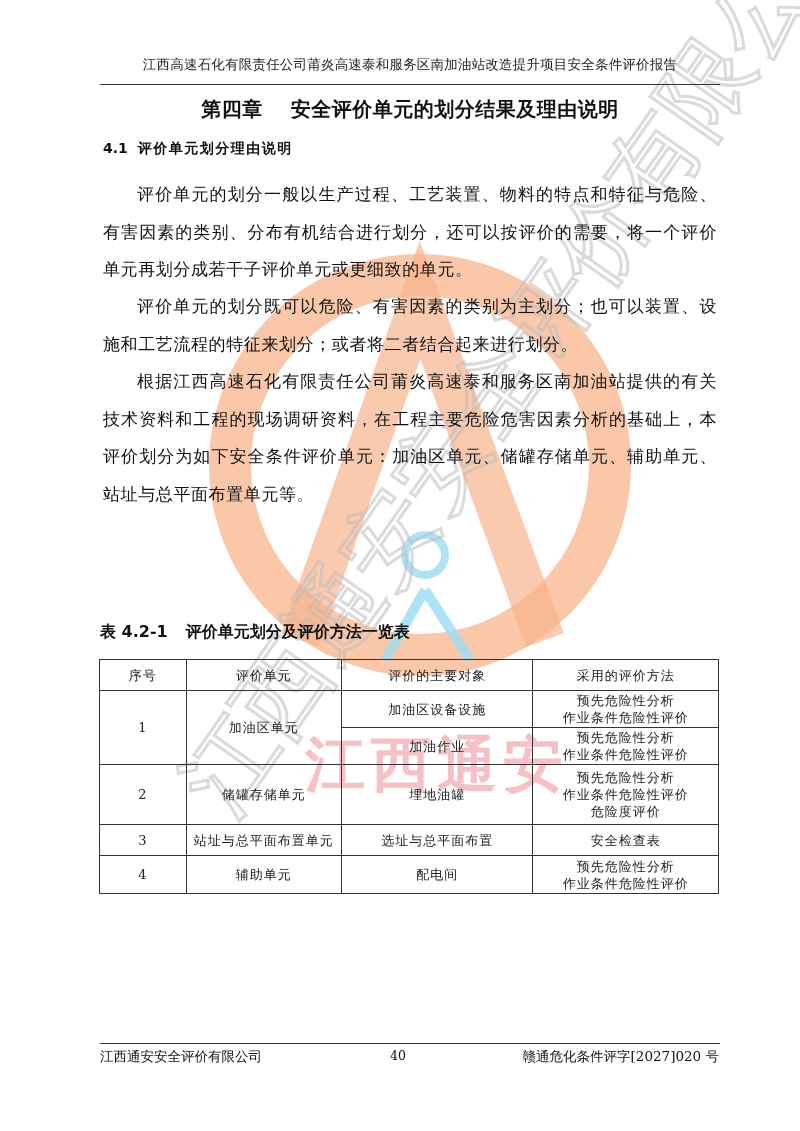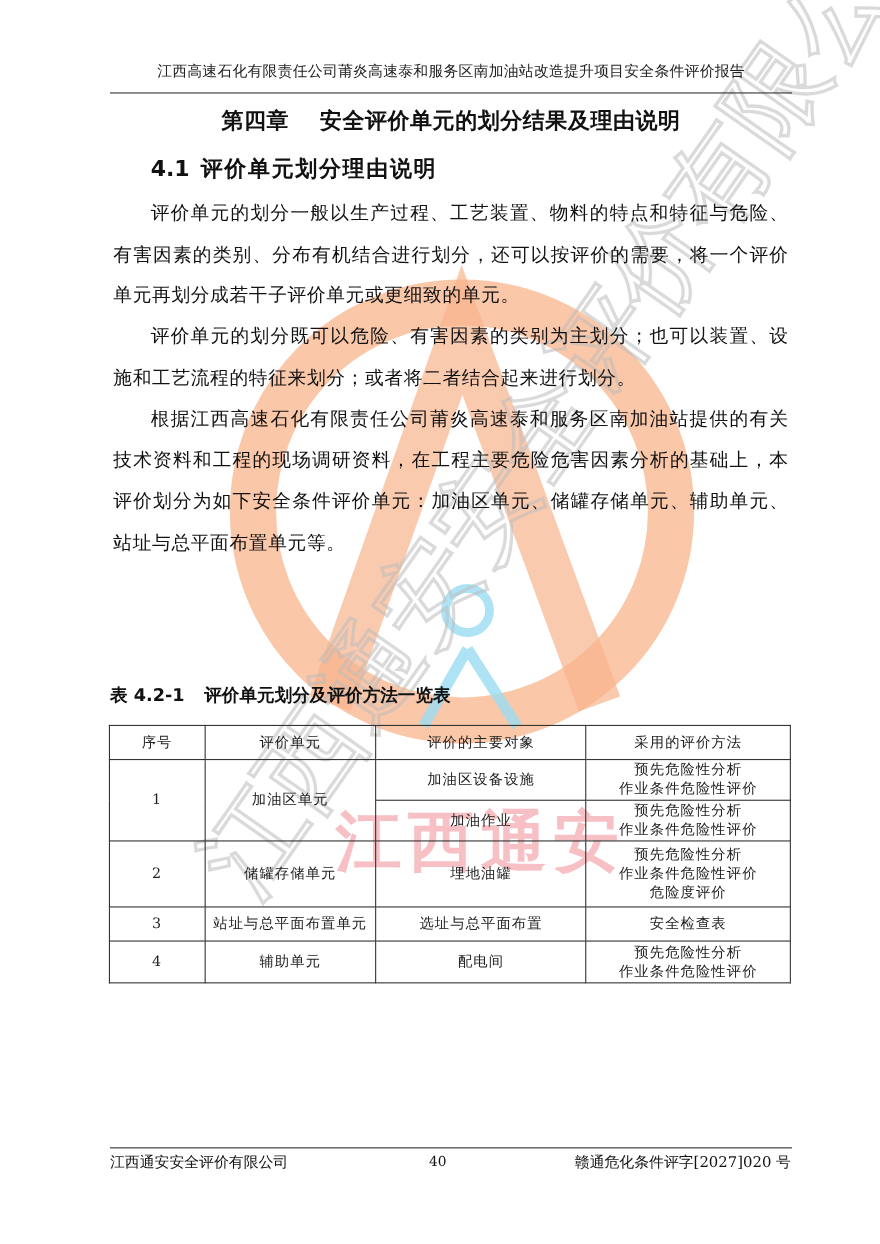--- a/index.html
+++ b/index.html
@@ -14,21 +14,21 @@
   .running-header { position: absolute; left: 100px; right: 80px; top: 56px; text-align: center;
                     font-size: 13.5px; letter-spacing: 0.2px; color: #222; }
   .header-rule { position: absolute; left: 100px; width: 620px; top: 84px; border-top: 1.6px solid #333; }
 
   .chapter-title { position: absolute; left: 100px; width: 620px; top: 96px; text-align: center;
                    font-family: "DejaVu Sans", "Liberation Sans", sans-serif; font-weight: bold;
                    font-size: 20px; letter-spacing: 0.5px; }
   .chapter-title .gap { display: inline-block; width: 28px; }
 
   .section-heading { position: absolute; left: 103px; font-family: "DejaVu Sans", "Liberation Sans", sans-serif;
-                     font-weight: bold; font-size: 20px; letter-spacing: 1.5px; margin-left: 34px; }
+                     font-weight: bold; font-size: 14px; letter-spacing: 1.5px; }
   .section-heading .num { margin-right: 10px; letter-spacing: 0; }
 
   .para { position: absolute; left: 103px; width: 614px; font-size: 17px; line-height: 37.5px;
           letter-spacing: 0.6px; text-align: justify; text-indent: 2em; }
 
   .table-caption { position: absolute; left: 100px; width: 620px; top: 622px; text-align: left;
                    font-family: "DejaVu Sans", "Liberation Sans", sans-serif; font-weight: bold; font-size: 16px; }
   .table-caption .gap { display: inline-block; width: 18px; }
 
   table.units { position: absolute; left: 99px; top: 659px; width: 620px; border-collapse: collapse;

